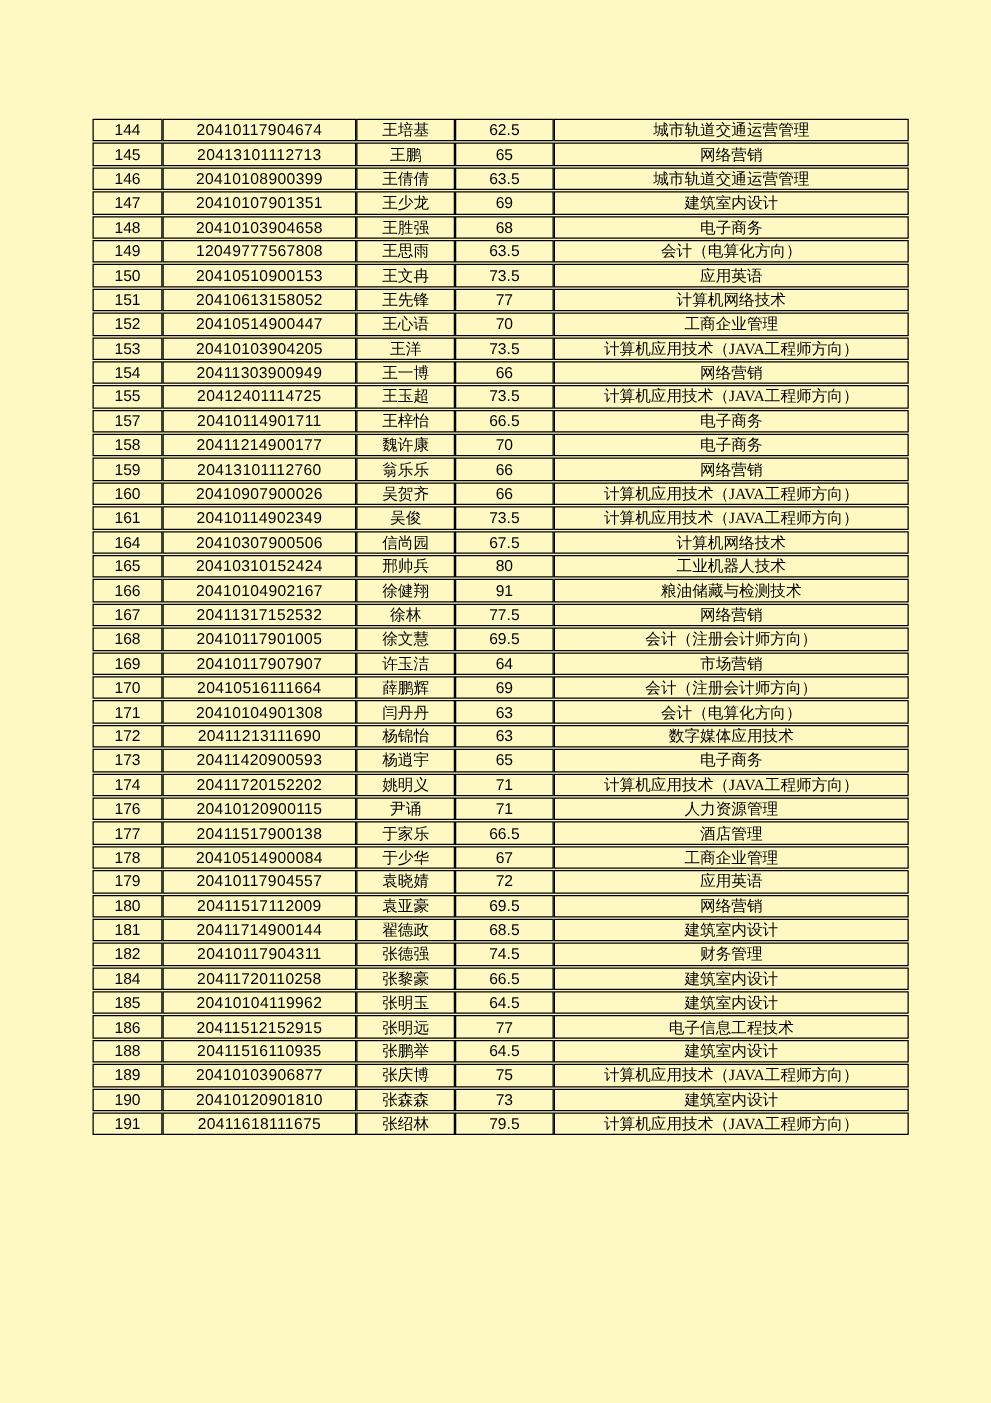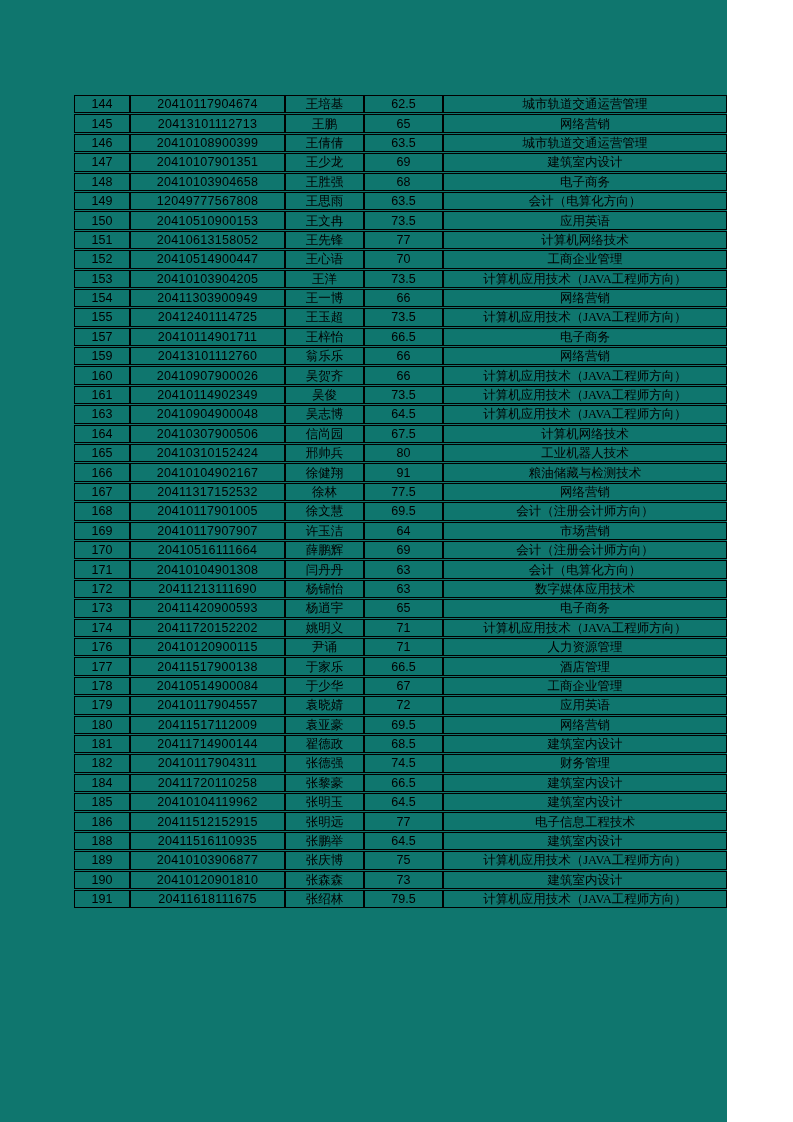--- a/index.html
+++ b/index.html
@@ -9,23 +9,23 @@
   }
   body {
     width: 793px;
     height: 1122px;
     font-family: "Liberation Sans", "DejaVu Sans", sans-serif;
     color: #000000;
     overflow: hidden;
   }
   .page {
     position: relative;
-    width: 727px;
+    width: 793px;
     height: 1122px;
-    background: #0f766e;
+    background: #fef9c3;
   }
   table.score-table {
     position: absolute;
     left: 74px;
     top: 94px;
     width: 653px;
     border-collapse: separate;
     border-spacing: 0 1px;
     table-layout: fixed;
   }
@@ -145,45 +145,45 @@
           <td class="c-major">计算机应用技术（JAVA工程师方向）</td>
         </tr>
         <tr>
           <td class="c-index">157</td>
           <td class="c-id">20410114901711</td>
           <td class="c-name">王梓怡</td>
           <td class="c-score">66.5</td>
           <td class="c-major">电子商务</td>
         </tr>
         <tr>
+          <td class="c-index">158</td>
+          <td class="c-id">20411214900177</td>
+          <td class="c-name">魏许康</td>
+          <td class="c-score">70</td>
+          <td class="c-major">电子商务</td>
+        </tr>
+        <tr>
           <td class="c-index">159</td>
           <td class="c-id">20413101112760</td>
           <td class="c-name">翁乐乐</td>
           <td class="c-score">66</td>
           <td class="c-major">网络营销</td>
         </tr>
         <tr>
           <td class="c-index">160</td>
           <td class="c-id">20410907900026</td>
           <td class="c-name">吴贺齐</td>
           <td class="c-score">66</td>
           <td class="c-major">计算机应用技术（JAVA工程师方向）</td>
         </tr>
         <tr>
           <td class="c-index">161</td>
           <td class="c-id">20410114902349</td>
           <td class="c-name">吴俊</td>
           <td class="c-score">73.5</td>
-          <td class="c-major">计算机应用技术（JAVA工程师方向）</td>
-        </tr>
-        <tr>
-          <td class="c-index">163</td>
-          <td class="c-id">20410904900048</td>
-          <td class="c-name">吴志博</td>
-          <td class="c-score">64.5</td>
           <td class="c-major">计算机应用技术（JAVA工程师方向）</td>
         </tr>
         <tr>
           <td class="c-index">164</td>
           <td class="c-id">20410307900506</td>
           <td class="c-name">信尚园</td>
           <td class="c-score">67.5</td>
           <td class="c-major">计算机网络技术</td>
         </tr>
         <tr>

